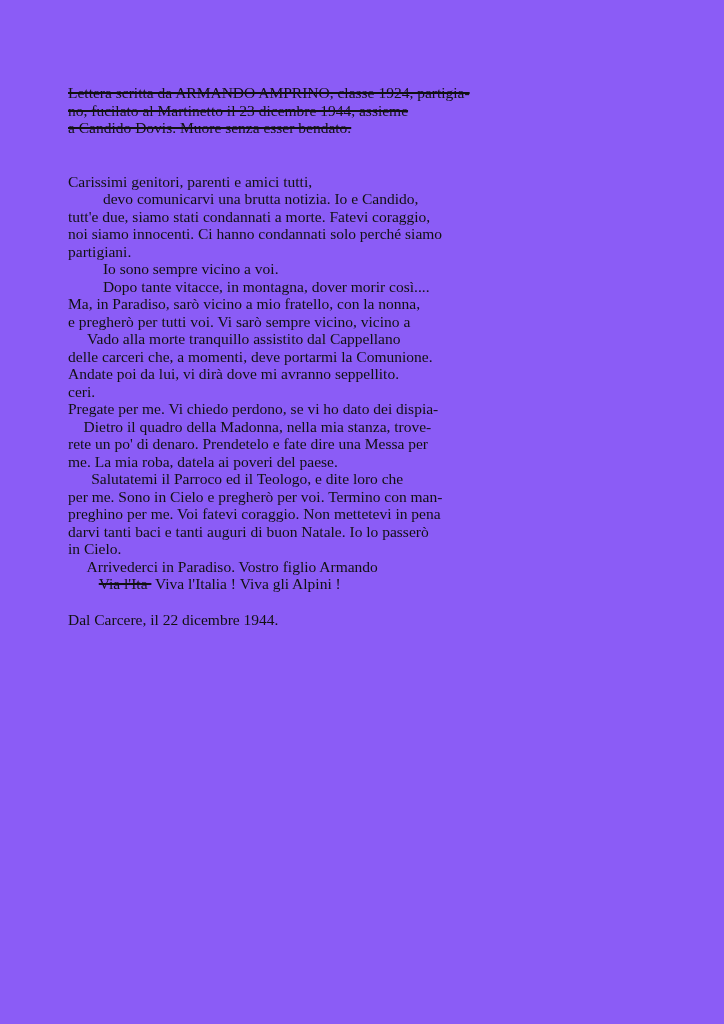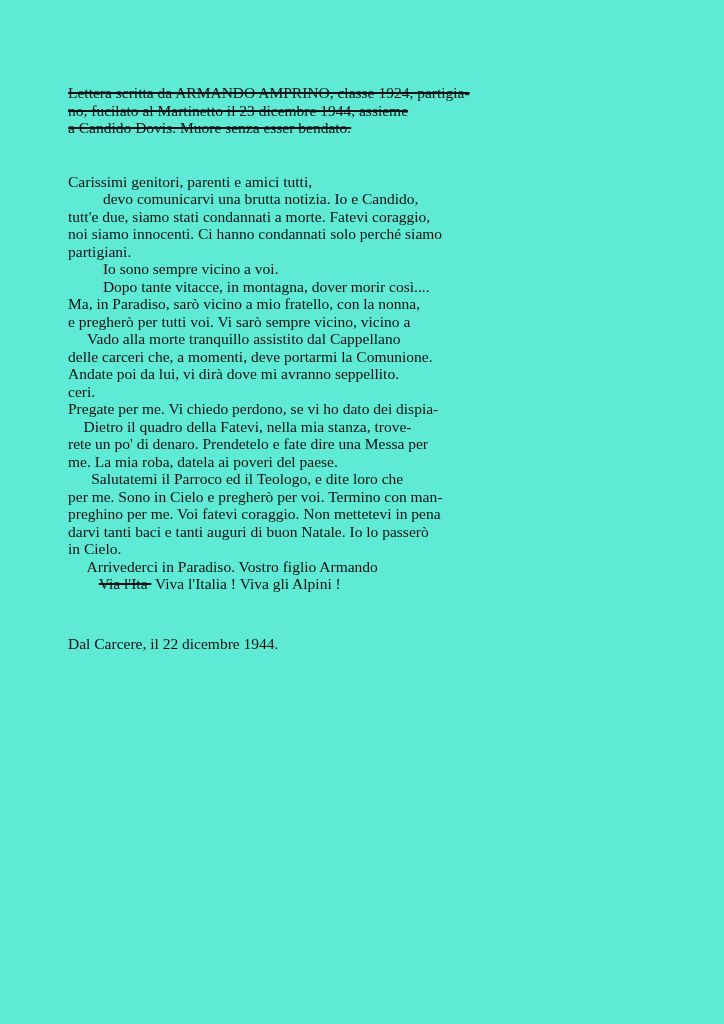--- a/index.html
+++ b/index.html
@@ -11,21 +11,21 @@
     height: 1024px;
     background: #ffffff;
     font-family: "Liberation Serif", "DejaVu Serif", serif;
     color: #111111;
     overflow: hidden;
   }
   .page {
     position: relative;
     width: 724px;
     height: 1024px;
-    background: #5eead4;
+    background: #8b5cf6;
   }
   .content {
     position: absolute;
     left: 68px;
     top: 84px;
     width: 580px;
   }
   .line {
     white-space: pre;
     font-size: 15.5px;
@@ -38,21 +38,21 @@
   .header-block {
     margin-bottom: 36px;
   }
   .header-block .line {
     text-decoration: line-through;
     text-decoration-thickness: 1.5px;
   }
   .body-block {
   }
   .closing-block {
-    margin-top: 42px;
+    margin-top: 18px;
   }
 </style>
 </head>
 <body>
 
 <div class="page">
   <div class="content">
 
     <div class="header-block">
         <div class="line">Lettera scritta da ARMANDO AMPRINO, classe 1924, partigia-</div>
@@ -68,21 +68,21 @@
         <div class="line">partigiani.</div>
         <div class="line">         Io sono sempre vicino a voi.</div>
         <div class="line">         Dopo tante vitacce, in montagna, dover morir così....</div>
         <div class="line">Ma, in Paradiso, sarò vicino a mio fratello, con la nonna,</div>
         <div class="line">e pregherò per tutti voi. Vi sarò sempre vicino, vicino a</div>
         <div class="line">     Vado alla morte tranquillo assistito dal Cappellano</div>
         <div class="line">delle carceri che, a momenti, deve portarmi la Comunione.</div>
         <div class="line">Andate poi da lui, vi dirà dove mi avranno seppellito.</div>
         <div class="line">ceri.</div>
         <div class="line">Pregate per me. Vi chiedo perdono, se vi ho dato dei dispia-</div>
-        <div class="line">    Dietro il quadro della Fatevi, nella mia stanza, trove-</div>
+        <div class="line">    Dietro il quadro della Madonna, nella mia stanza, trove-</div>
         <div class="line">rete un po' di denaro. Prendetelo e fate dire una Messa per</div>
         <div class="line">me. La mia roba, datela ai poveri del paese.</div>
         <div class="line">      Salutatemi il Parroco ed il Teologo, e dite loro che</div>
         <div class="line">per me. Sono in Cielo e pregherò per voi. Termino con man-</div>
         <div class="line">preghino per me. Voi fatevi coraggio. Non mettetevi in pena</div>
         <div class="line">darvi tanti baci e tanti auguri di buon Natale. Io lo passerò</div>
         <div class="line">in Cielo.</div>
         <div class="line">     Arrivederci in Paradiso. Vostro figlio Armando</div>
       </div>
 

